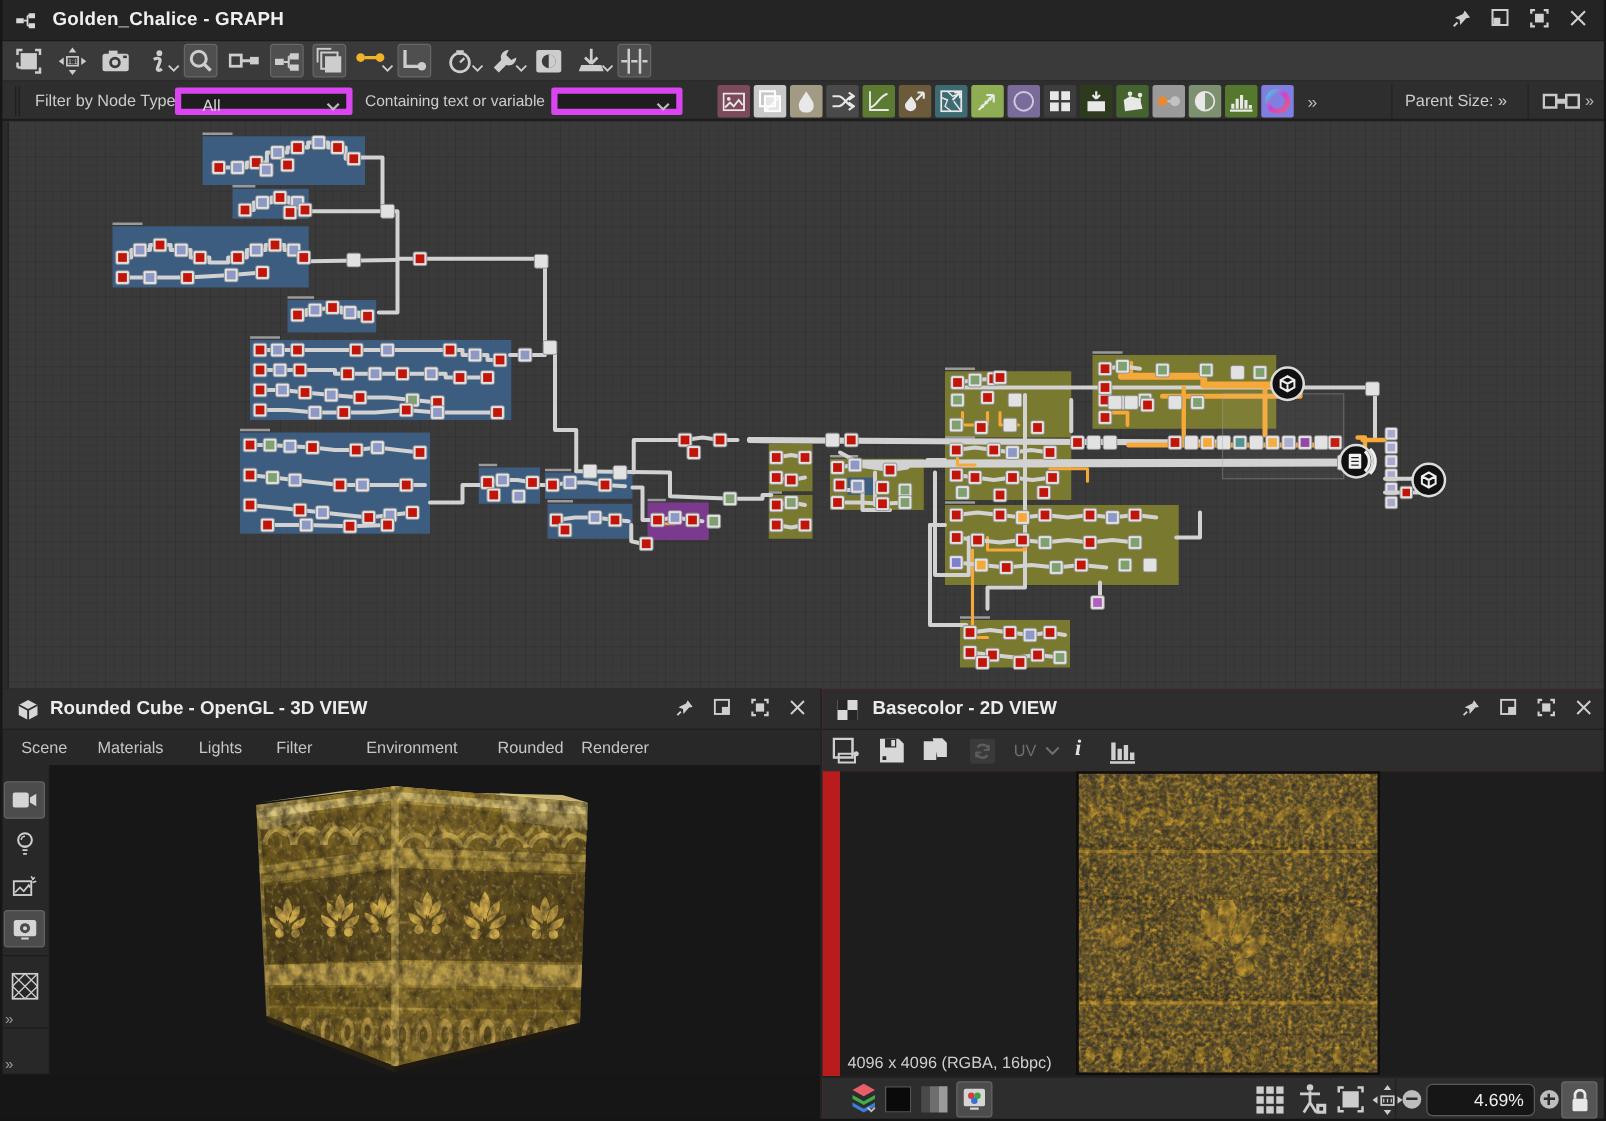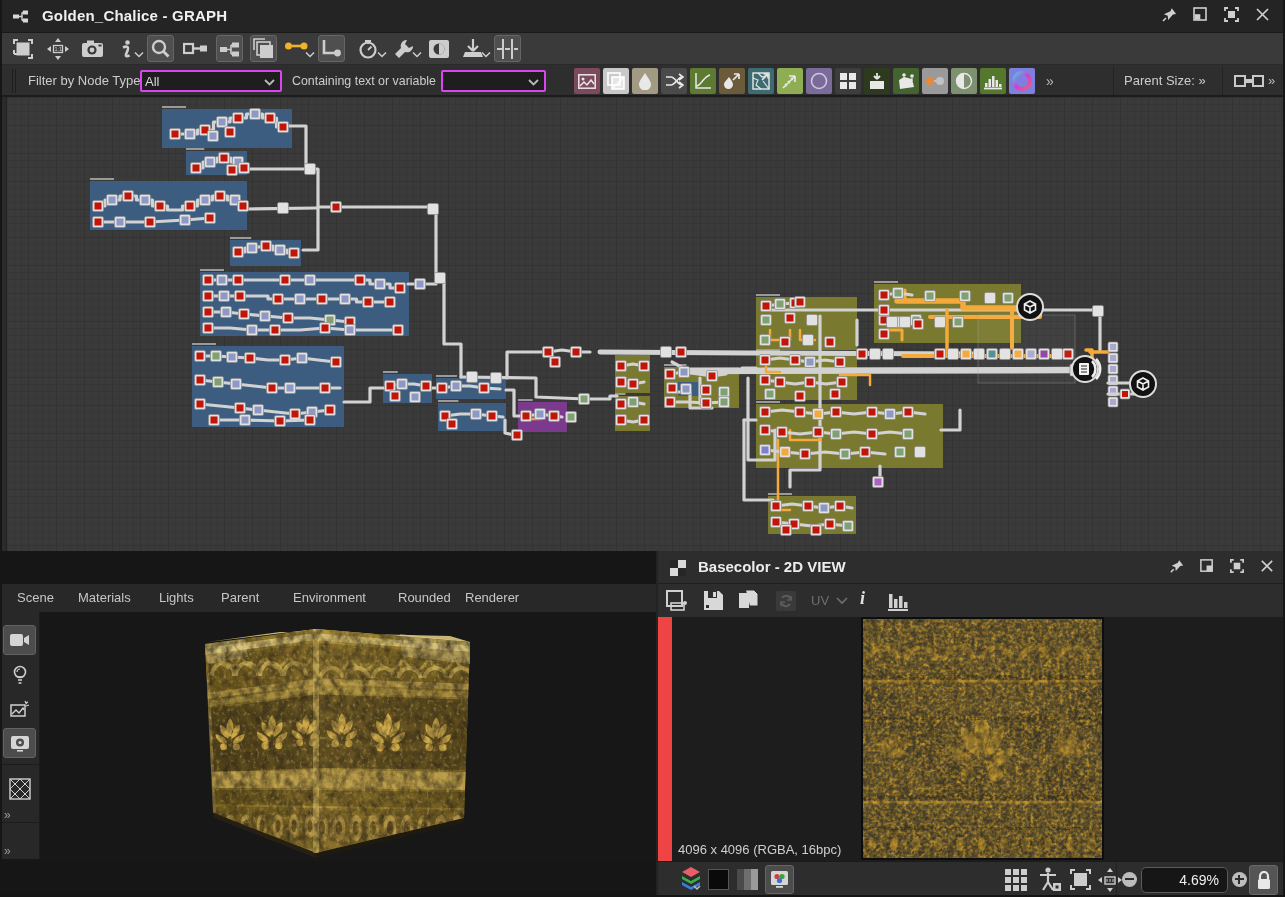--- a/index.html
+++ b/index.html
@@ -8,31 +8,31 @@
 #titlebar{left:0;top:0;width:1285px;height:33px;background:#242424;border-bottom:1px solid #1a1a1a}
 #titlebar .ttl{position:absolute;left:42px;top:7px;font-size:15px;font-weight:bold;color:#f0f0f0;letter-spacing:.2px}
 .winbtns{position:absolute;top:6px;display:flex;gap:14px;color:#cfcfcf}
 
 #toolbar{left:0;top:33px;width:1285px;height:32px;background:#3a3a3a;border-bottom:1px solid #2a2a2a}
 .tbtn{position:absolute;top:2px;width:27px;height:27px;border-radius:3px;display:flex;align-items:center;justify-content:center}
 .tbtn.on{background:#4f4f4f;border:1px solid #666}
 
 #filterbar{left:0;top:65px;width:1285px;height:32px;background:#2e2e2e;border-bottom:2px solid #1c1c1c}
 #filterbar .lbl{position:absolute;top:8px;font-size:13px;color:#cccccc}
-.dd{position:absolute;top:5px;height:22px;background:#1e1e1e;border:2px solid #d946ef;border-radius:2px;color:#d8d8d8;font-size:13px;line-height:20px;padding-left:3px}
+.dd{position:absolute;top:5px;height:22px;background:#1e1e1e;border:5px solid #d946ef;border-radius:2px;color:#d8d8d8;font-size:13px;line-height:20px;padding-left:17px}
 .dd .chev{position:absolute;right:4px;top:4px}
 .ntbtn{position:absolute;top:3px;width:26px;height:26px;border-radius:2px;display:flex;align-items:center;justify-content:center}
 .grip{position:absolute;width:1px;background:#1e1e1e}
 
 #graph{left:0;top:97px;width:1285px;height:454px;background:#3a3a3a;overflow:hidden;
  background-image:linear-gradient(#333 1px,transparent 1px),linear-gradient(90deg,#333 1px,transparent 1px),linear-gradient(#363636 1px,transparent 1px),linear-gradient(90deg,#363636 1px,transparent 1px);
  background-size:28px 28px,28px 28px,7px 7px,7px 7px}
 
 #bl{left:0;top:551px;width:656px;height:346px;background:#161616}
-#br{left:658px;top:551px;width:627px;height:346px;background:#ef4444}
+#br{left:658px;top:551px;width:627px;height:346px;background:#b91c1c}
 .ptitle{position:absolute;left:0;top:0;width:100%;height:33px;background:#2d2d2d;border-bottom:1px solid #1f1f1f}
 .ptitle .ttl{position:absolute;left:40px;top:7px;font-size:15px;font-weight:bold;color:#ececec}
 .menu{position:absolute;left:0;top:33px;width:100%;height:28px;background:#282828;color:#c6c6c6;font-size:13px}
 .menu span{position:absolute;top:6px}
 
 #sidebar{position:absolute;left:0;top:61px;width:40px;height:247px;background:#282828;border-right:1px solid #1c1c1c}
 .sbtn{position:absolute;left:3px;width:33px;height:30px;border-radius:3px;display:flex;align-items:center;justify-content:center}
 .sbtn.on{background:#4c4c4c;border:1px solid #636363}
 .pbar{position:absolute;left:0;bottom:0;width:100%;height:36px;background:#2d2d2d;border-top:1px solid #1b1b1b}
 
@@ -886,25 +886,49 @@
         <circle cx="1085" cy="272" r="13" fill="#111" stroke="#dcdcdc" stroke-width="2"></circle>
         <path d="M1092,264 a11,11 0 0 1 0,16 M1096,262 a14,14 0 0 1 0,20" fill="none" stroke="#eee" stroke-width="2.5"></path>
         <rect x="1079" y="266" width="10" height="12" rx="1" fill="#f2f2f2"></rect>
         <path d="M1081,269 h6 M1081,272 h6 M1081,275 h6" stroke="#222" stroke-width="1"></path>
         <circle cx="1143" cy="287" r="13" fill="#111" stroke="#dcdcdc" stroke-width="2"></circle>
         <path d="M1143,281 l5.5,3 v6 l-5.5,3 l-5.5,-3 v-6 z M1137.5,284 l5.5,3 l5.5,-3 M1143,287 v6" fill="none" stroke="#eee" stroke-width="1.6"></path>
       </svg>
 </div>
 
 <div class="abs" id="bl">
+ <div class="ptitle">
+  <svg class="abs" style="left:13px;top:8px" width="19" height="18" viewBox="0 0 19 18">
+          <path d="M9.5,1 l7.5,4 v8 l-7.5,4 l-7.5,-4 v-8 z" fill="#d6d6d6"></path>
+          <path d="M2,5 l7.5,4 l7.5,-4 M9.5,9 v8" stroke="#2d2d2d" stroke-width="1.5" fill="none"></path>
+        </svg>
+  <div class="ttl">Rounded Cube - OpenGL - 3D VIEW</div>
+  <div class="winbtns" style="right:10px;top:7px">
+   <svg width="16" height="16" viewBox="0 0 17 17">
+            <path d="M10,2 l5,5 -3,1 -4,6 -1,-4 -4,-1 6,-4 z" fill="#cfcfcf" transform="rotate(8 8 8)"></path>
+            <path d="M5,12 l-3,3" stroke="#cfcfcf" stroke-width="1.6"></path>
+          </svg>
+   <svg width="16" height="16" viewBox="0 0 17 17">
+            <rect x="2" y="2" width="12" height="12" fill="none" stroke="#cfcfcf" stroke-width="1.6"></rect>
+            <rect x="8" y="8" width="6" height="6" fill="#cfcfcf"></rect>
+          </svg>
+   <svg width="16" height="16" viewBox="0 0 17 17">
+            <path d="M2,5 v-3 h3 M12,2 h3 v3 M15,12 v3 h-3 M5,15 h-3 v-3" fill="none" stroke="#cfcfcf" stroke-width="1.8"></path>
+            <rect x="5" y="5" width="7" height="7" fill="#cfcfcf"></rect>
+          </svg>
+   <svg width="16" height="16" viewBox="0 0 17 17">
+            <path d="M3,3 L14,14 M14,3 L3,14" stroke="#cfcfcf" stroke-width="1.7"></path>
+          </svg>
+  </div>
+ </div>
  <div class="menu">
   <span style="left:17px">Scene</span>
         <span style="left:78px">Materials</span>
         <span style="left:159px">Lights</span>
-  <span style="left:221px">Parent</span>
+  <span style="left:221px">Filter</span>
         <span style="left:293px">Environment</span>
         <span style="left:398px">Rounded</span>
   <span style="left:465px">Renderer</span>
  </div>
 
  <div class="abs" style="left:0;top:61px;width:656px;height:249px;background:#171717">
 <svg width="656" height="249" viewBox="0 0 656 249" style="position:absolute;left:0;top:0">
 <defs>
 <linearGradient id="fL" x1="0" y1="0" x2="1" y2="0">
  <stop offset="0" stop-color="#74601f"></stop>

